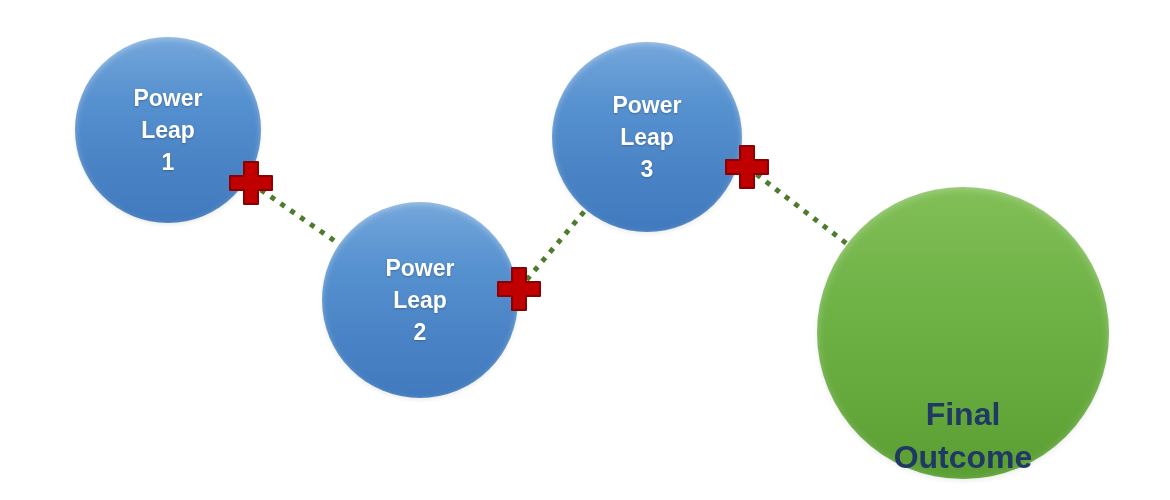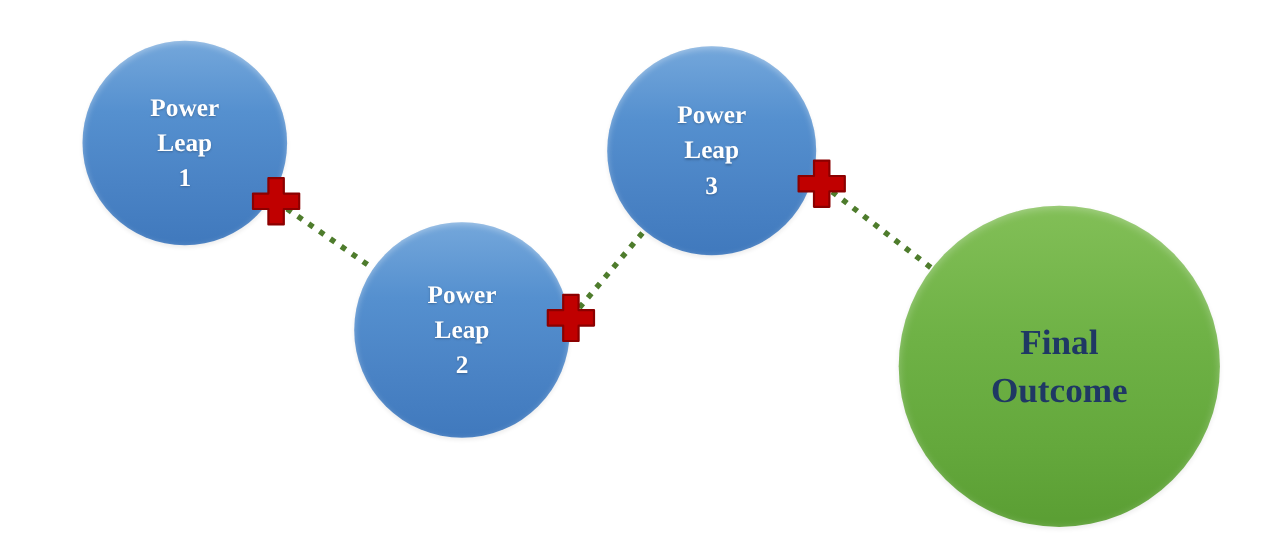--- a/index.html
+++ b/index.html
@@ -22,39 +22,39 @@
     z-index: 1;
   }
   .node {
     position: absolute;
     border-radius: 50%;
     display: flex;
     align-items: center;
     justify-content: center;
     text-align: center;
     z-index: 2;
-    font-family: Liberation Serif, serif;
   }
   .node .label {
     white-space: pre-line;
     font-weight: bold;
   }
   .node.blue {
     background: linear-gradient(180deg, #74a7db 0%, #5590cf 35%, #4a83c5 70%, #4079bd 100%);
     box-shadow: inset 0 2px 6px rgba(255,255,255,0.35), 0 2px 4px rgba(0,0,0,0.08);
   }
   .node.blue .label {
     color: #ffffff;
     font-size: 23px;
     line-height: 1.4;
     text-shadow: 0 1px 2px rgba(0,0,0,0.25);
   }
   .node.green {
     background: linear-gradient(180deg, #82bf57 0%, #6fb246 40%, #64a83c 75%, #5a9e33 100%);
     box-shadow: inset 0 2px 8px rgba(255,255,255,0.3), 0 2px 5px rgba(0,0,0,0.08);
+    align-items: flex-end;
   }
   .node.green .label {
     color: #1f3864;
     font-size: 32px;
     line-height: 1.35;
   }
   .n1 { left: 75px;  top: 37px;  width: 186px; height: 186px; }
   .n2 { left: 322px; top: 202px; width: 196px; height: 196px; }
   .n3 { left: 552px; top: 42px;  width: 190px; height: 190px; }
   .n4 { left: 817px; top: 187px; width: 292px; height: 292px; }

